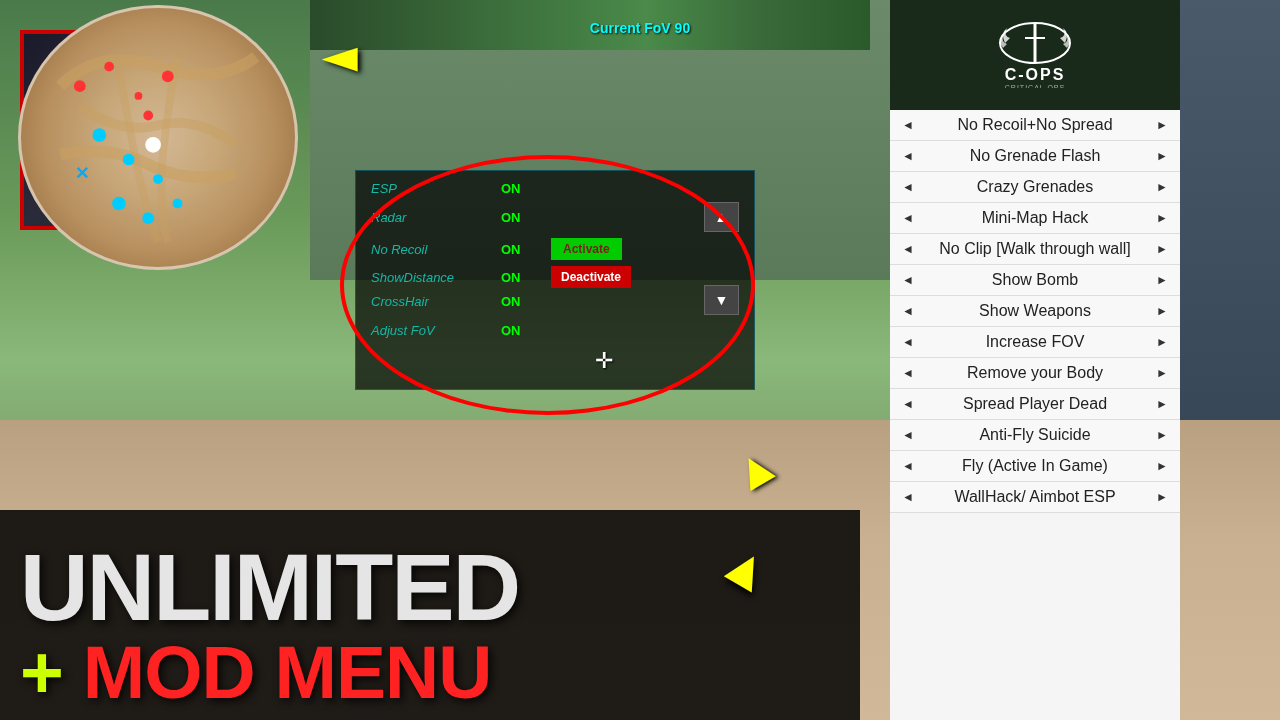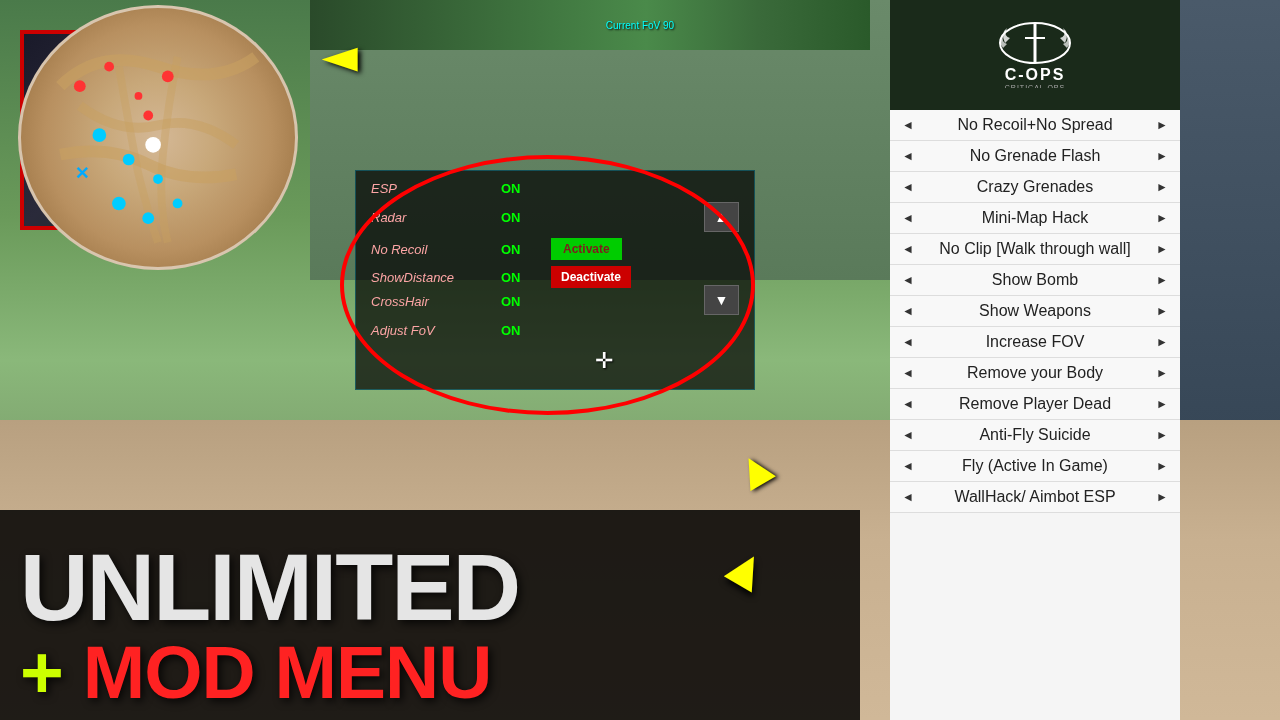--- a/index.html
+++ b/index.html
@@ -98,22 +98,22 @@
       font-weight: bold;
     }
 
     
     .fov-display {
       position: absolute;
       top: 20px;
       left: 50%;
       transform: translateX(-50%);
       color: #00ffff;
-      font-size: 10px;
-      font-weight: normal;
+      font-size: 14px;
+      font-weight: bold;
       z-index: 10;
       text-shadow: 1px 1px 2px #000;
     }
 
     
     .yellow-arrow-left {
       position: absolute;
       top: 35px; left: 320px;
       z-index: 10;
       font-size: 40px;
@@ -138,21 +138,21 @@
       display: flex;
       align-items: center;
       margin-bottom: 6px;
       color: #00ccff;
       font-size: 13px;
     }
 
     .mod-menu-row .label {
       width: 130px;
       font-style: italic;
-      color: #fca5a5;
+      color: #14b8a6;
     }
 
     .mod-menu-row .value {
       color: #00ff00;
       font-weight: bold;
       width: 40px;
     }
 
     
     .activate-btn {
@@ -530,21 +530,21 @@
       <span class="item-text">Increase FOV</span>
       <span class="arrow-r">►</span>
     </div>
       <div class="right-panel-item">
       <span class="arrow-l">◄</span>
       <span class="item-text">Remove your Body</span>
       <span class="arrow-r">►</span>
     </div>
       <div class="right-panel-item">
       <span class="arrow-l">◄</span>
-      <span class="item-text">Remove Player Dead</span>
+      <span class="item-text">Spread Player Dead</span>
       <span class="arrow-r">►</span>
     </div>
       <div class="right-panel-item">
       <span class="arrow-l">◄</span>
       <span class="item-text">Anti-Fly Suicide</span>
       <span class="arrow-r">►</span>
     </div>
       <div class="right-panel-item">
       <span class="arrow-l">◄</span>
       <span class="item-text">Fly (Active In Game)</span>

